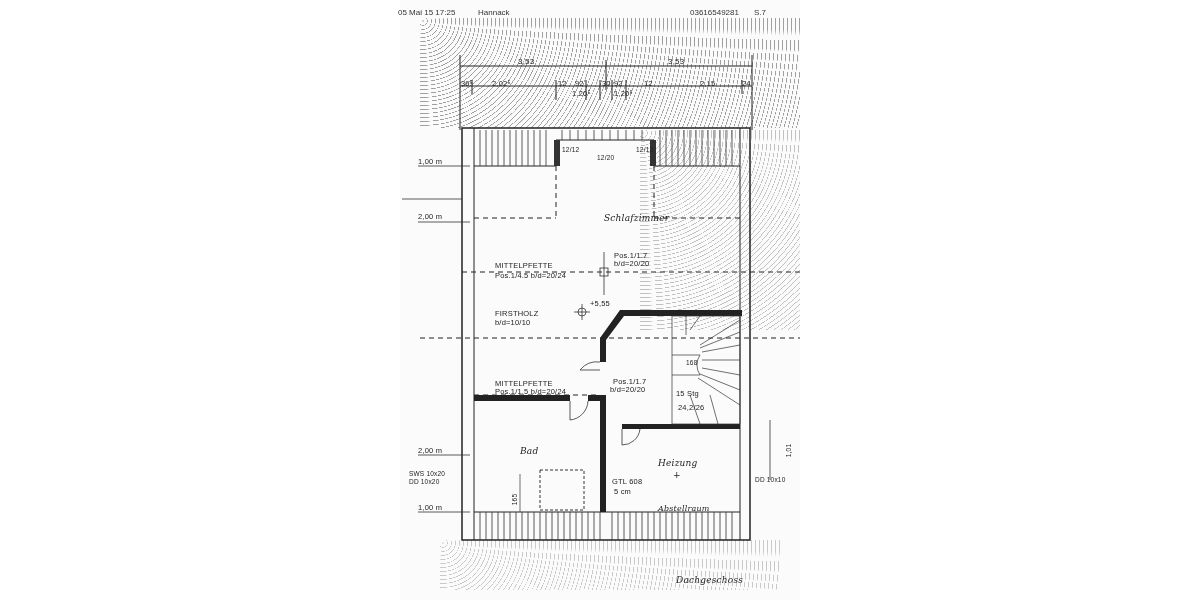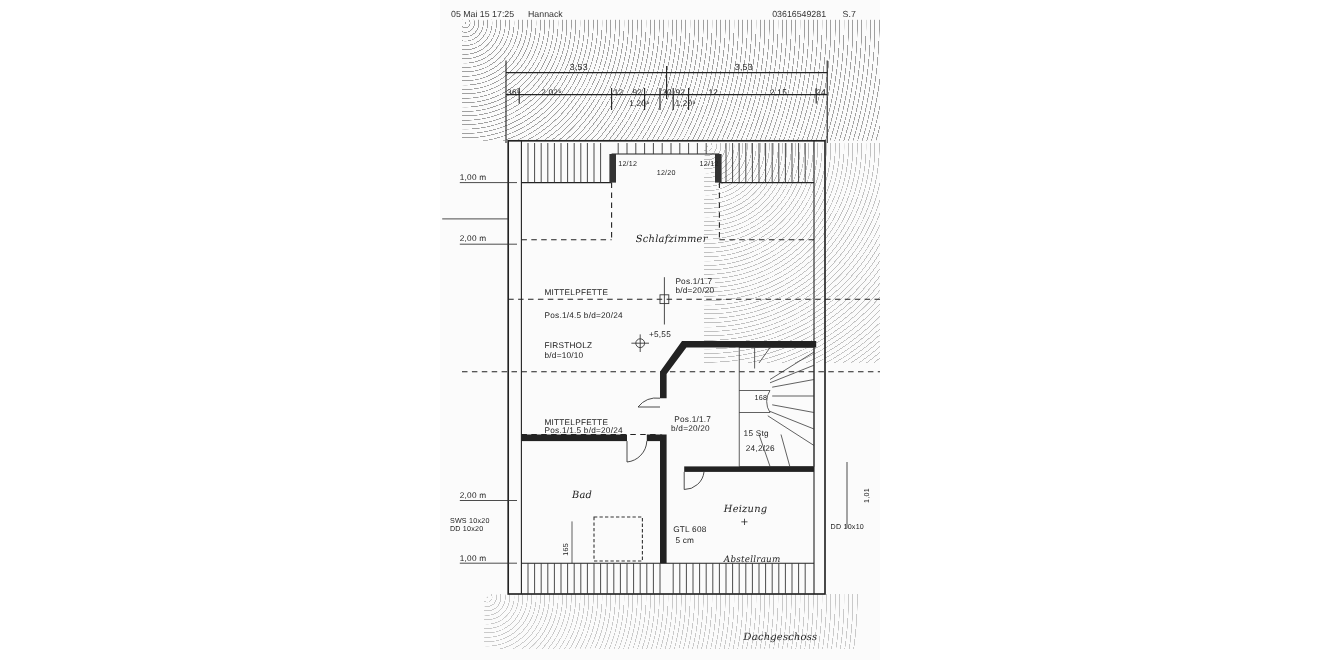--- a/index.html
+++ b/index.html
@@ -1,36 +1,36 @@
 <!DOCTYPE html>
 <html><head>
 <meta charset="utf-8">
 <style>
   html,body{margin:0;padding:0;}
   body{width:1200px;height:600px;background:#ffffff;position:relative;overflow:hidden;font-family:"Liberation Sans",sans-serif;}
   .page{position:absolute;left:400px;top:0;width:400px;height:600px;background:#fbfbfb;}
   .fax-header{position:absolute;top:8px;left:398px;width:400px;font-size:8px;color:#333;}
-  .fax-header span{position:absolute;top:0;white-space:nowrap;margin-left:12px;}
+  .fax-header span{position:absolute;top:0;white-space:nowrap;}
   .noise{position:absolute;background:repeating-radial-gradient(circle at 3px 3px,#555 0 0.6px,transparent 0.8px 4px);opacity:.55;}
   .lbl{position:absolute;font-size:7.5px;color:#222;white-space:nowrap;letter-spacing:0.2px;}
   .hand{font-family:"DejaVu Serif",serif;font-style:italic;font-size:9px;color:#222;}
   svg{position:absolute;left:0;top:0;}
 </style>
 </head>
 <body>
 
 <div class="page"></div>
 
 <div class="noise" style="left:420px;top:18px;width:380px;height:110px;"></div>
 <div class="noise" style="left:640px;top:130px;width:160px;height:200px;opacity:.35;"></div>
 <div class="noise" style="left:440px;top:540px;width:340px;height:50px;opacity:.3;"></div>
 
 <div class="fax-header">
   <span style="left:0">05 Mai 15 17:25</span>
-  <span style="left:70px">Hannack</span>
+  <span style="left:80px">Hannack</span>
   <span style="left:292px">03616549281</span>
   <span style="left:356px">S.7</span>
 </div>
 
 <svg width="1200" height="600">
   <g stroke="#222" fill="none" stroke-width="1">
 
     <line x1="460" y1="66" x2="752" y2="66"></line>
     <line x1="460" y1="86" x2="752" y2="86"></line>
     <line x1="460" y1="55" x2="460" y2="130"></line>
@@ -220,24 +220,24 @@
 <span class="lbl" style="left:614px;top:89px">1,20⁵</span>
 
 <span class="lbl" style="left:418px;top:157px">1,00 m</span>
 <span class="lbl" style="left:418px;top:212px">2,00 m</span>
 <span class="lbl" style="left:418px;top:446px">2,00 m</span>
 <span class="lbl" style="left:418px;top:503px">1,00 m</span>
 
 <span class="lbl" style="left:562px;top:146px;font-size:6.5px">12/12</span>
 <span class="lbl" style="left:597px;top:154px;font-size:6.5px">12/20</span>
 <span class="lbl" style="left:636px;top:146px;font-size:6.5px">12/12</span>
-<span class="lbl hand" style="left:578px;top:213px">Schlafzimmer</span>
+<span class="lbl hand" style="left:604px;top:213px">Schlafzimmer</span>
 
 <span class="lbl" style="left:495px;top:261px">MITTELPFETTE</span>
-<span class="lbl" style="left:495px;top:282px">Pos.1/4.5  b/d=20/24</span>
+<span class="lbl" style="left:495px;top:271px">Pos.1/4.5  b/d=20/24</span>
 <span class="lbl" style="left:614px;top:251px">Pos.1/1.7</span>
 <span class="lbl" style="left:614px;top:259px">b/d=20/20</span>
 <span class="lbl" style="left:590px;top:299px">+5,55</span>
 <span class="lbl" style="left:495px;top:309px">FIRSTHOLZ</span>
 <span class="lbl" style="left:495px;top:318px">b/d=10/10</span>
 
 <span class="lbl" style="left:495px;top:379px">MITTELPFETTE</span>
 <span class="lbl" style="left:495px;top:387px">Pos.1/1.5 b/d=20/24</span>
 <span class="lbl" style="left:613px;top:377px">Pos.1/1.7</span>
 <span class="lbl" style="left:610px;top:385px">b/d=20/20</span>

